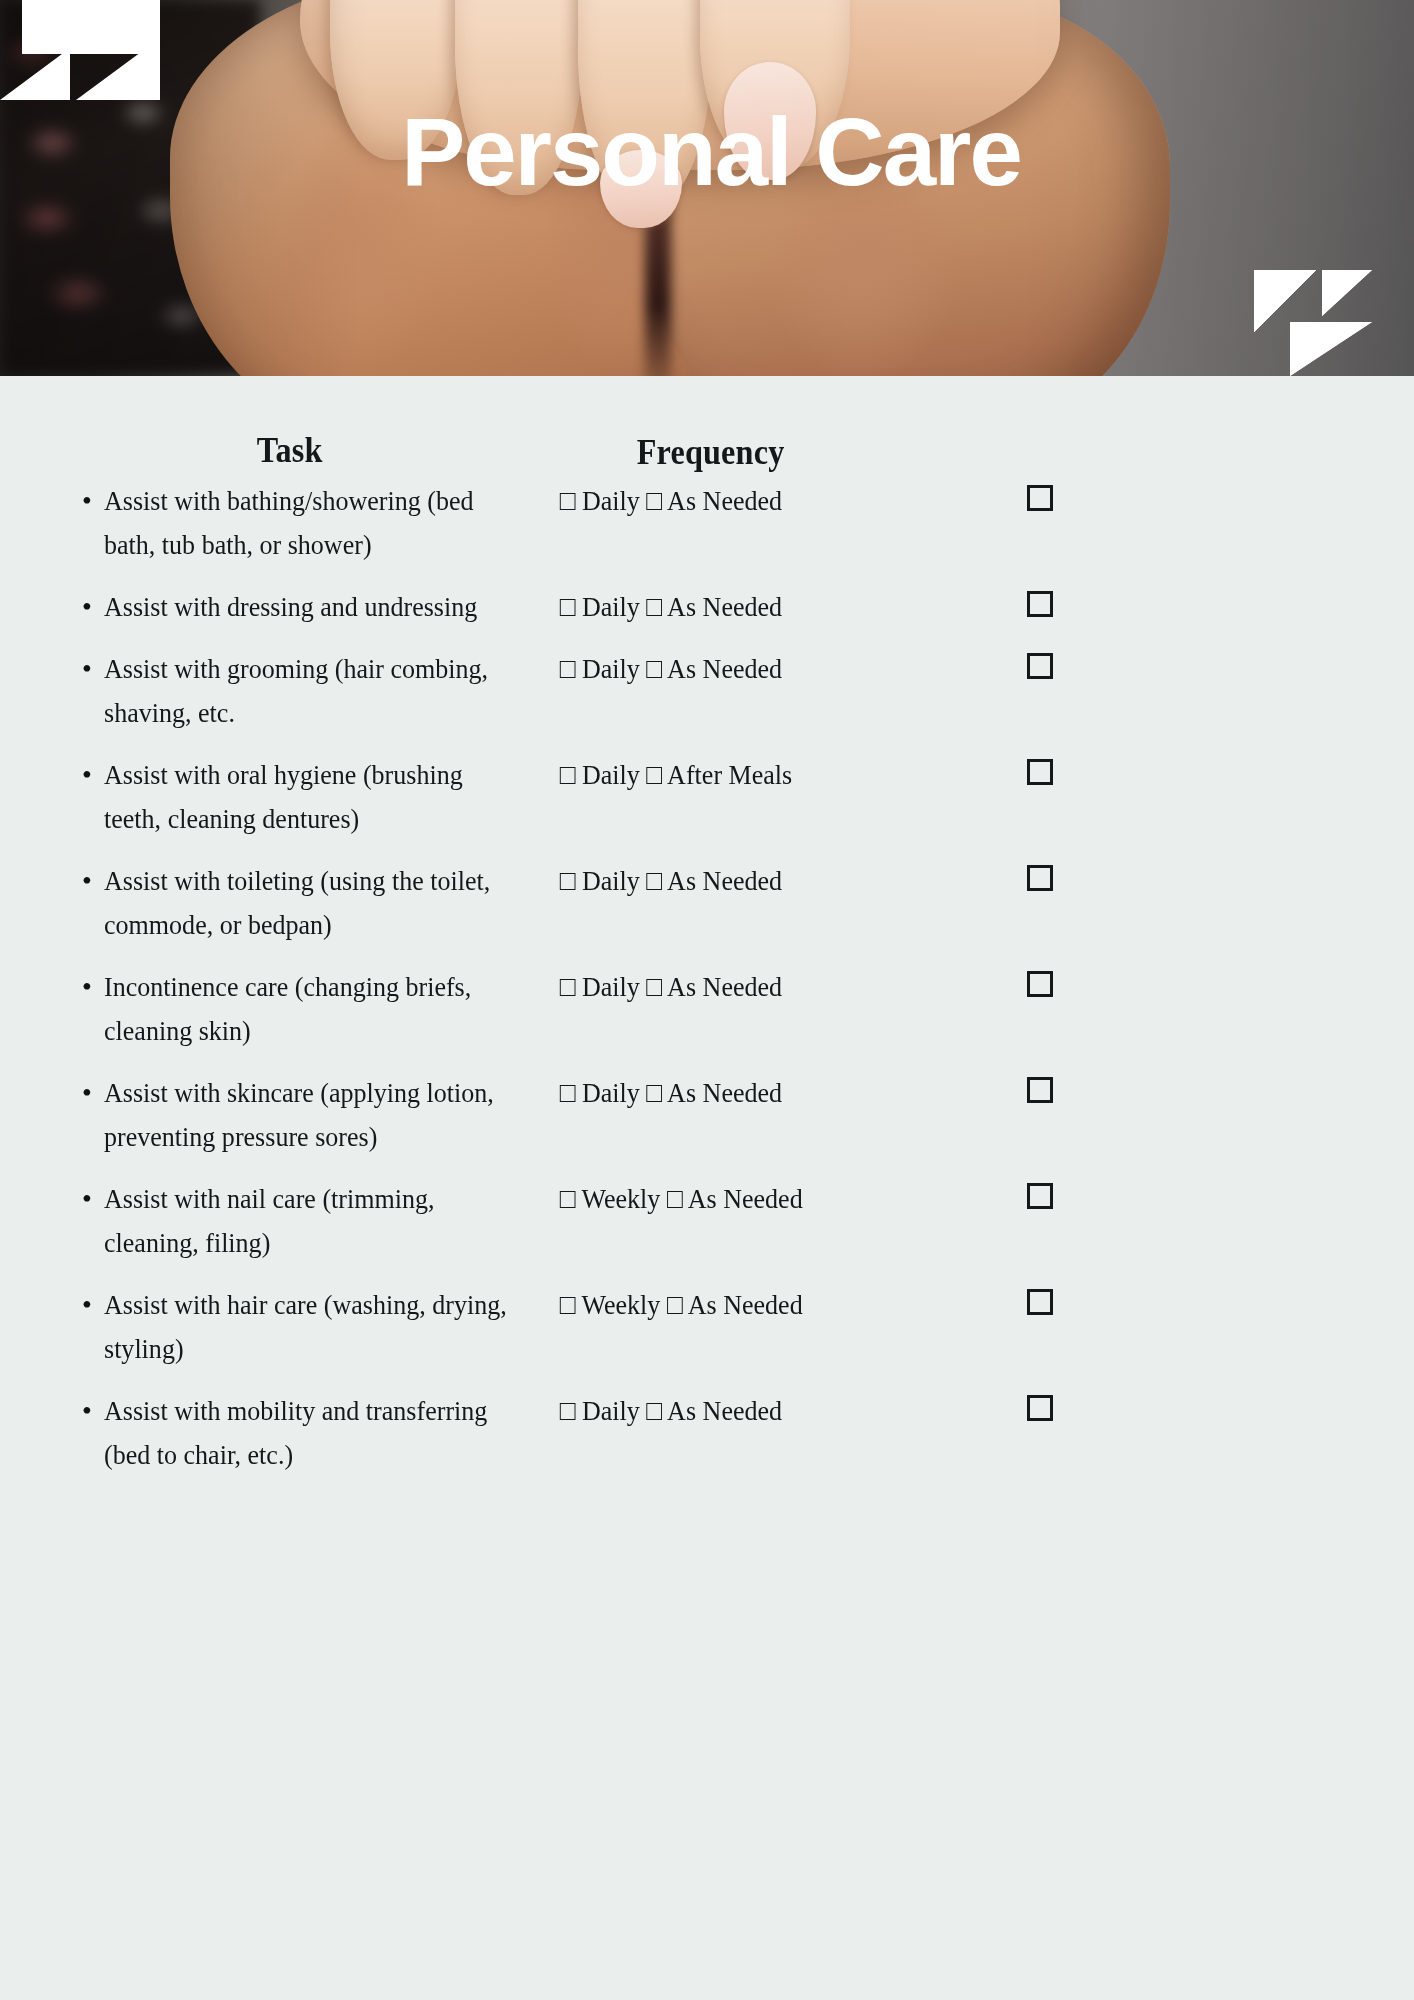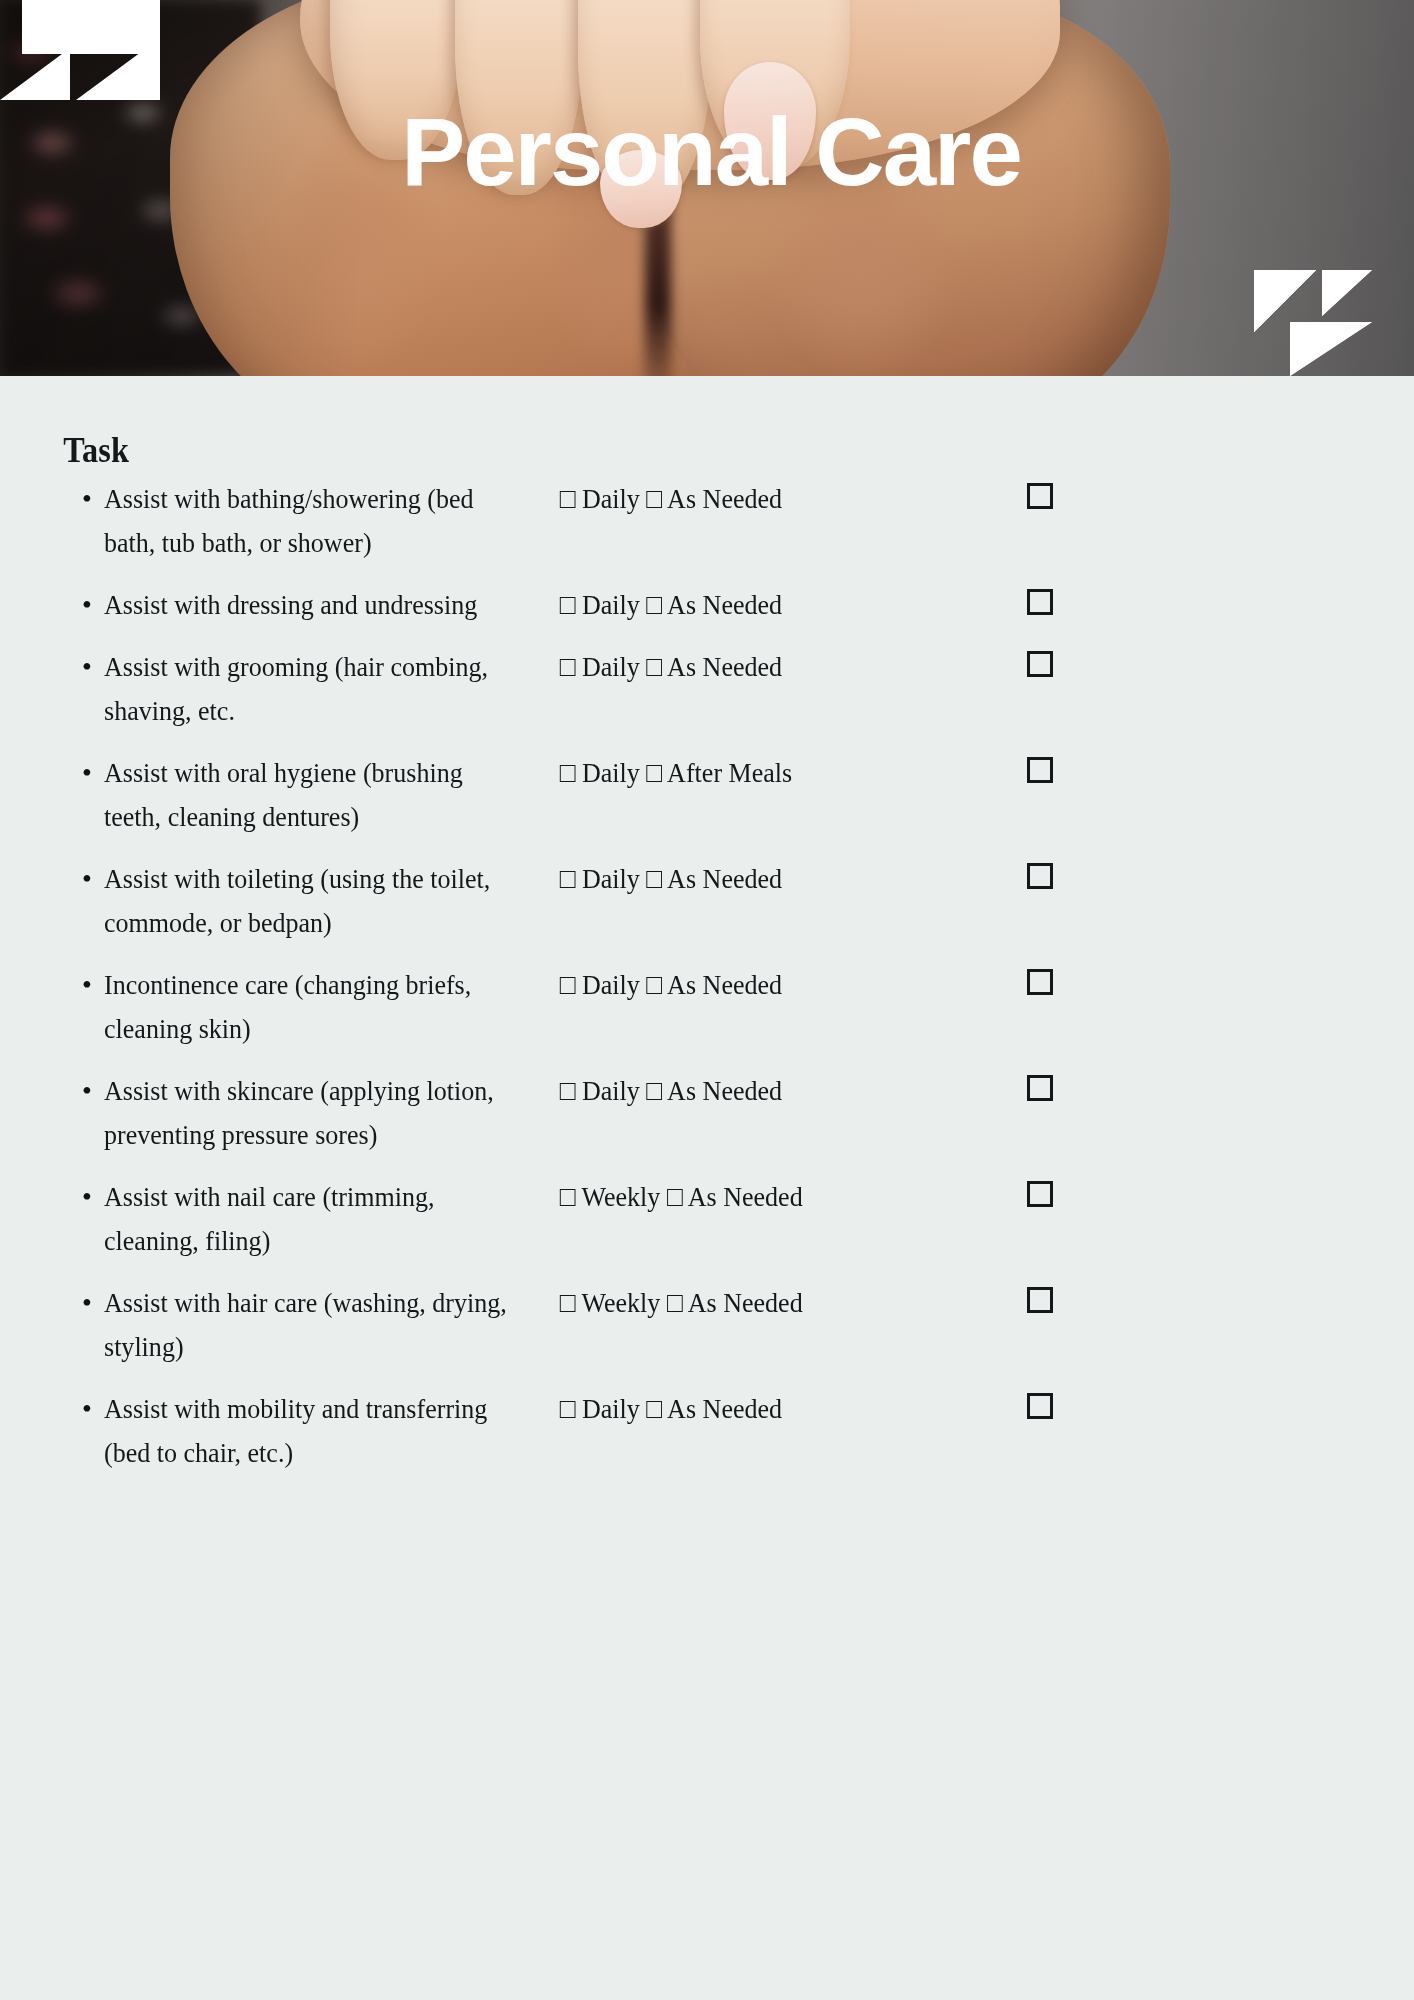--- a/index.html
+++ b/index.html
@@ -165,20 +165,21 @@
     display: flex;
     align-items: flex-start;
   }
 
   .col-task   { width: 500px; flex: 0 0 500px; }
   .col-freq   { width: 330px; flex: 0 0 330px; }
   .col-status { width: 420px; flex: 0 0 420px; }
 
   .thead {
     margin-top: 56px;
+    text-align: center;
   }
   .th {
     font-family: "Liberation Serif", serif;
     font-weight: 700;
     color: #14181a;
     font-size: 35px;
     line-height: 1.1;
     transform: scaleX(.92);
     transform-origin: left center;
     letter-spacing: .2px;
@@ -300,20 +301,23 @@
 
   <div class="hero-title">Personal Care</div>
 </div>
 
 <div class="sheet">
 
   <div class="row thead">
     <div class="col-task">
       <div class="th th-task">Task</div>
     </div>
+    <div class="col-freq">
+      <div class="th th-freq">Frequency</div>
+    </div>
   </div>
 
   <div class="tbody" id="tbody">
       <div class="trow">
         <div class="col-task task-cell">
           <div class="bullet">•</div>
           <div class="task-text">Assist with bathing/showering (bed bath, tub bath, or shower)</div>
         </div>
         <div class="col-freq freq-cell">□ Daily □ As Needed</div>
         <div class="col-status status-cell">

